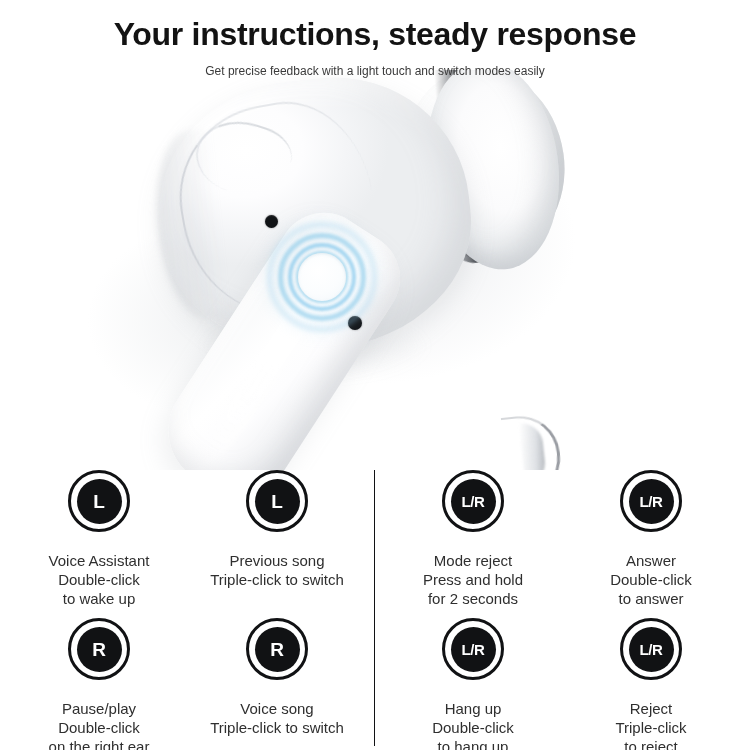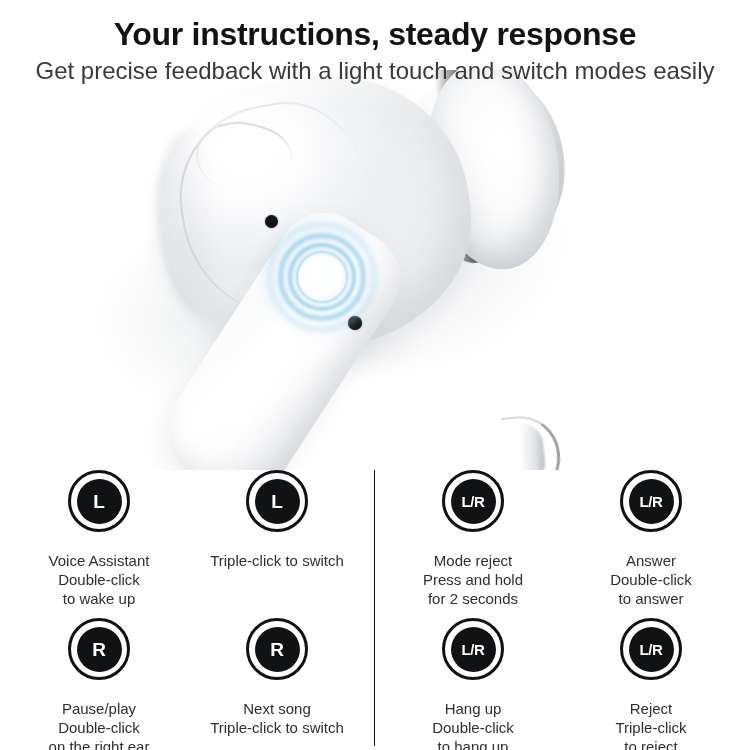--- a/index.html
+++ b/index.html
@@ -14,21 +14,21 @@
   .page{position:absolute;inset:0;width:750px;height:750px;}
 
   
   .header{position:absolute;left:0;top:0;width:750px;text-align:center;z-index:30;}
   .title{
     font-size:32px;font-weight:bold;color:#131313;
     letter-spacing:-0.3px;line-height:40px;margin-top:14px;
     white-space:nowrap;
   }
   .subtitle{
-    font-size:24px;font-weight:normal;color:#3a3a3a;
+    font-size:12px;font-weight:normal;color:#3a3a3a;
     line-height:26px;margin-top:4px;white-space:nowrap;
   }
 
   
   .hero{position:absolute;left:0;top:70px;width:750px;height:400px;z-index:10;overflow:hidden;}
 
   
   .hero-bg{
     position:absolute;left:120px;top:-10px;width:520px;height:400px;
     background:radial-gradient(ellipse 55% 50% at 48% 45%,
@@ -278,20 +278,21 @@
         <div>Double-click</div>
         <div>to wake up</div>
       </div>
     </div>
 
     <div class="item">
       <div class="badge">
         <div class="badge-inner single">L</div>
       </div>
       <div class="caption">
+        <div>Previous song</div>
         <div>Triple-click to switch</div>
         <div></div>
       </div>
     </div>
 
     <div class="item">
       <div class="badge">
         <div class="badge-inner single">R</div>
       </div>
       <div class="caption">
@@ -299,21 +300,21 @@
         <div>Double-click</div>
         <div>on the right ear</div>
       </div>
     </div>
 
     <div class="item">
       <div class="badge">
         <div class="badge-inner single">R</div>
       </div>
       <div class="caption">
-        <div>Next song</div>
+        <div>Voice song</div>
         <div>Triple-click to switch</div>
         <div></div>
       </div>
     </div>
 
   </div>
 
   <div class="cluster cluster-right">
 
     <div class="item">

